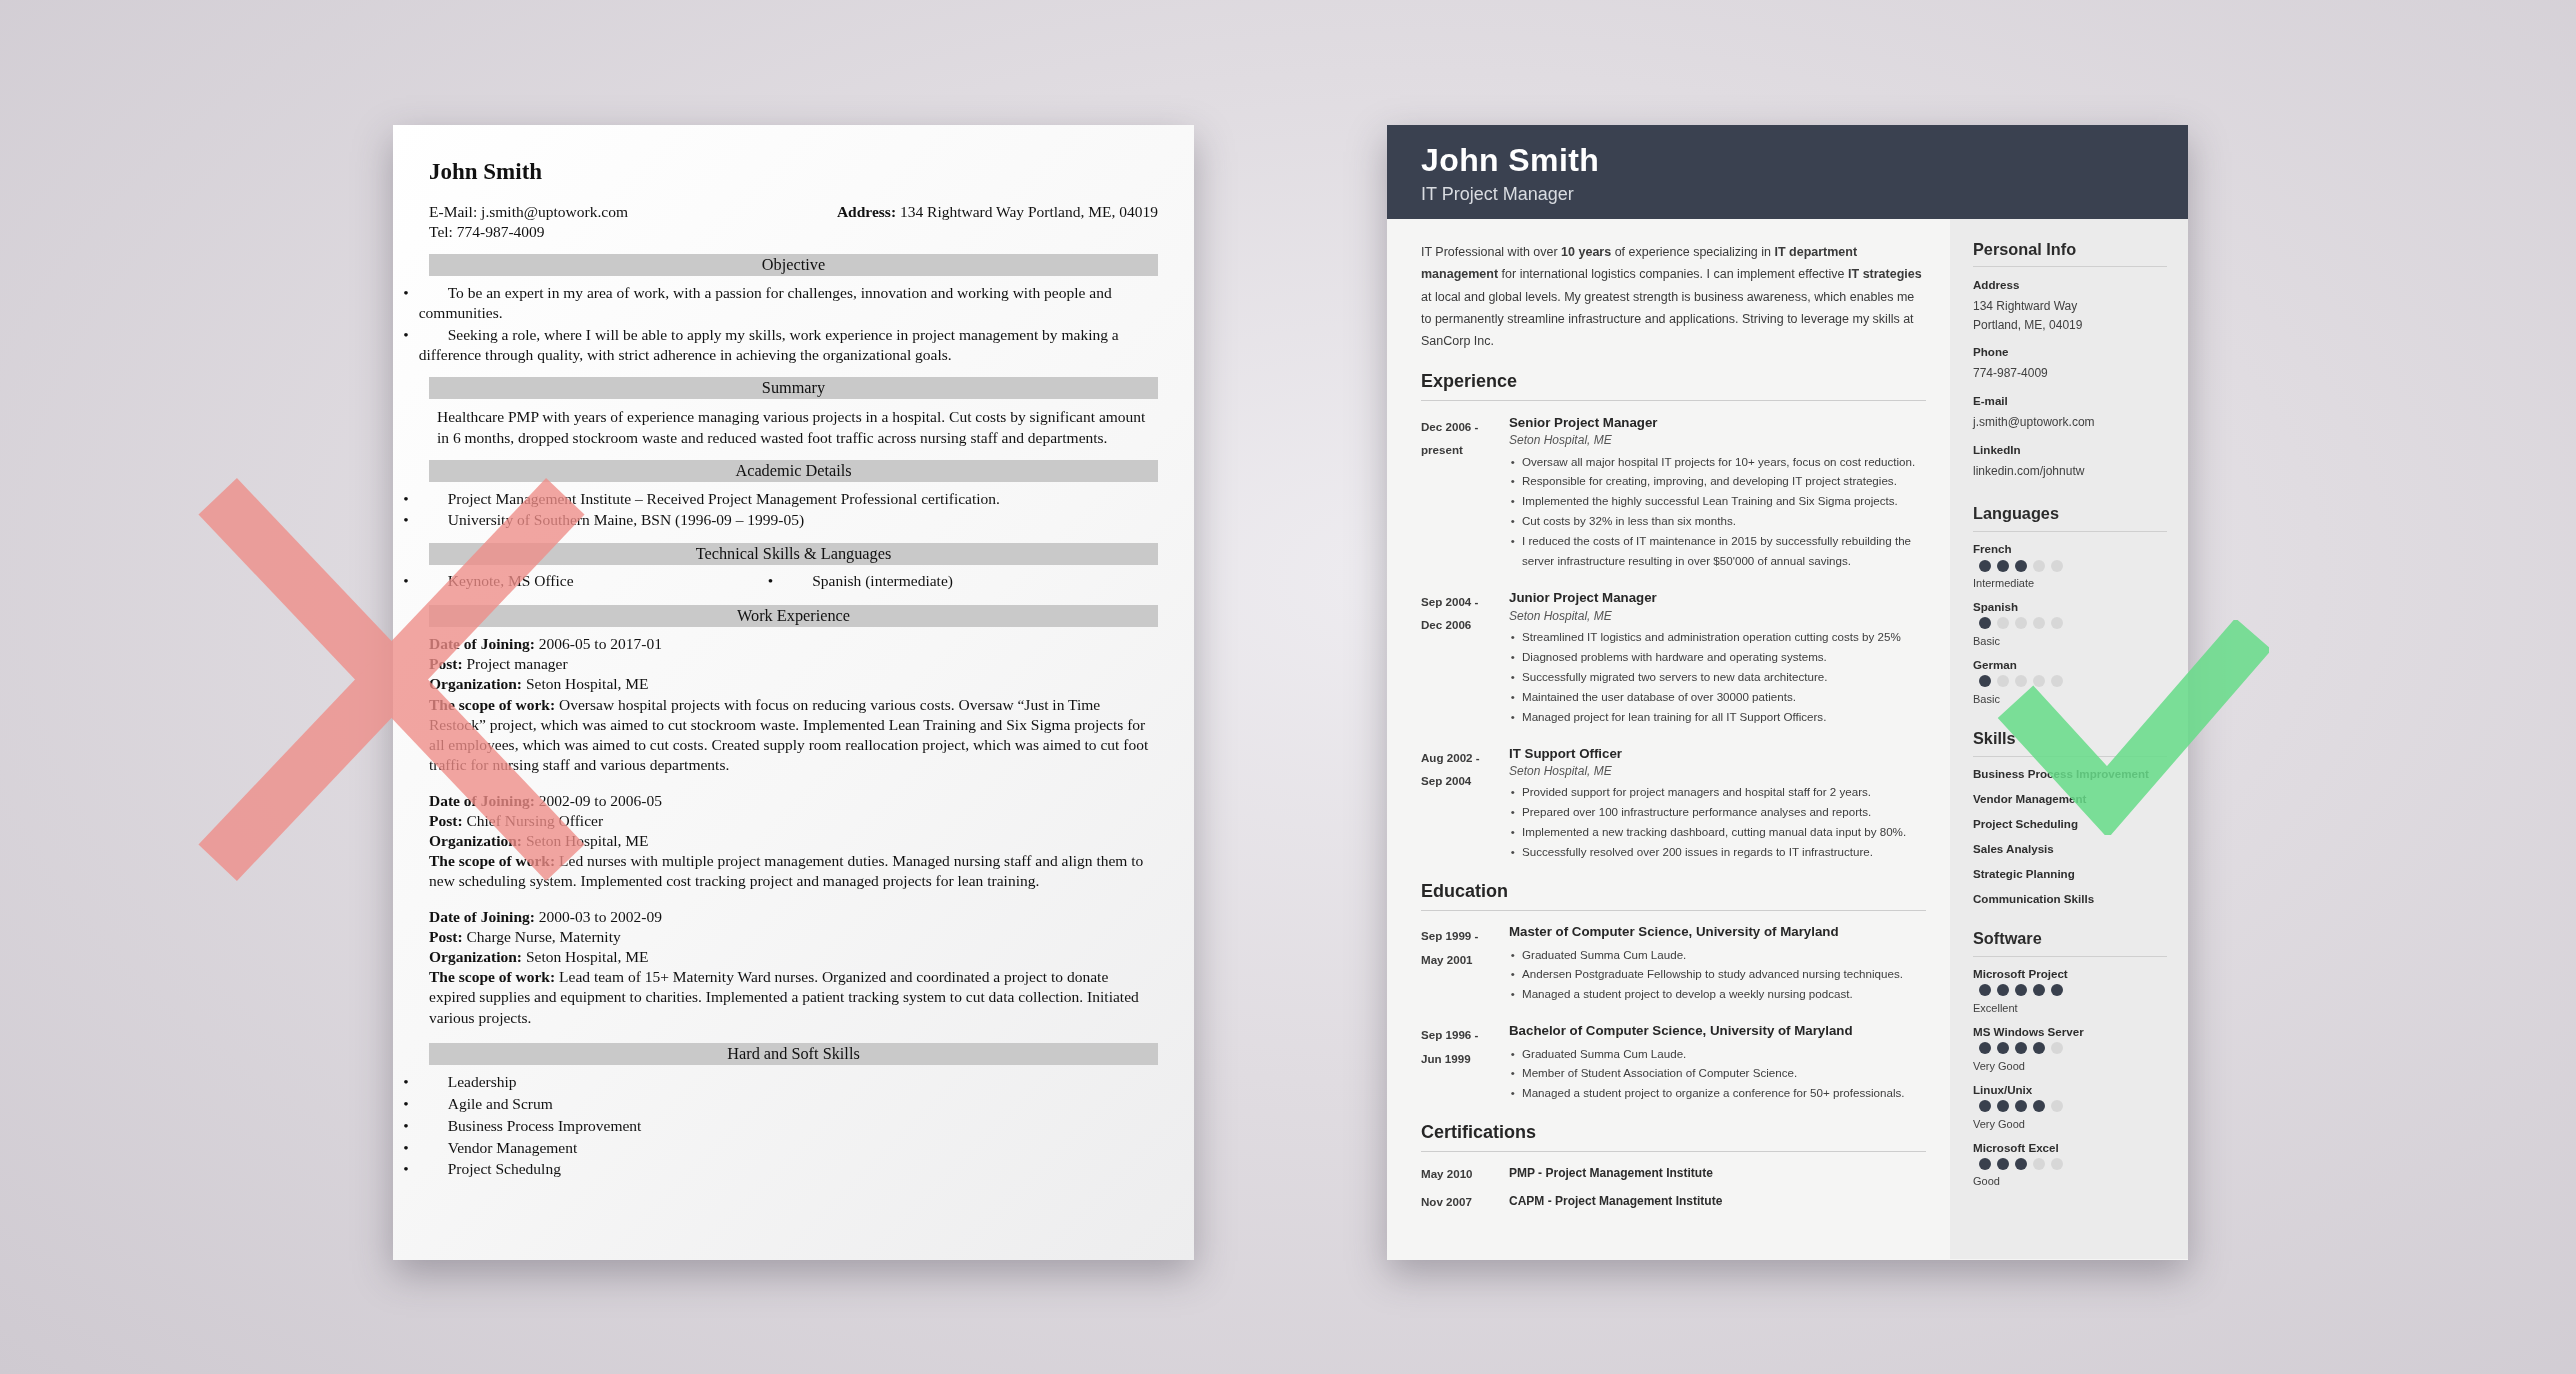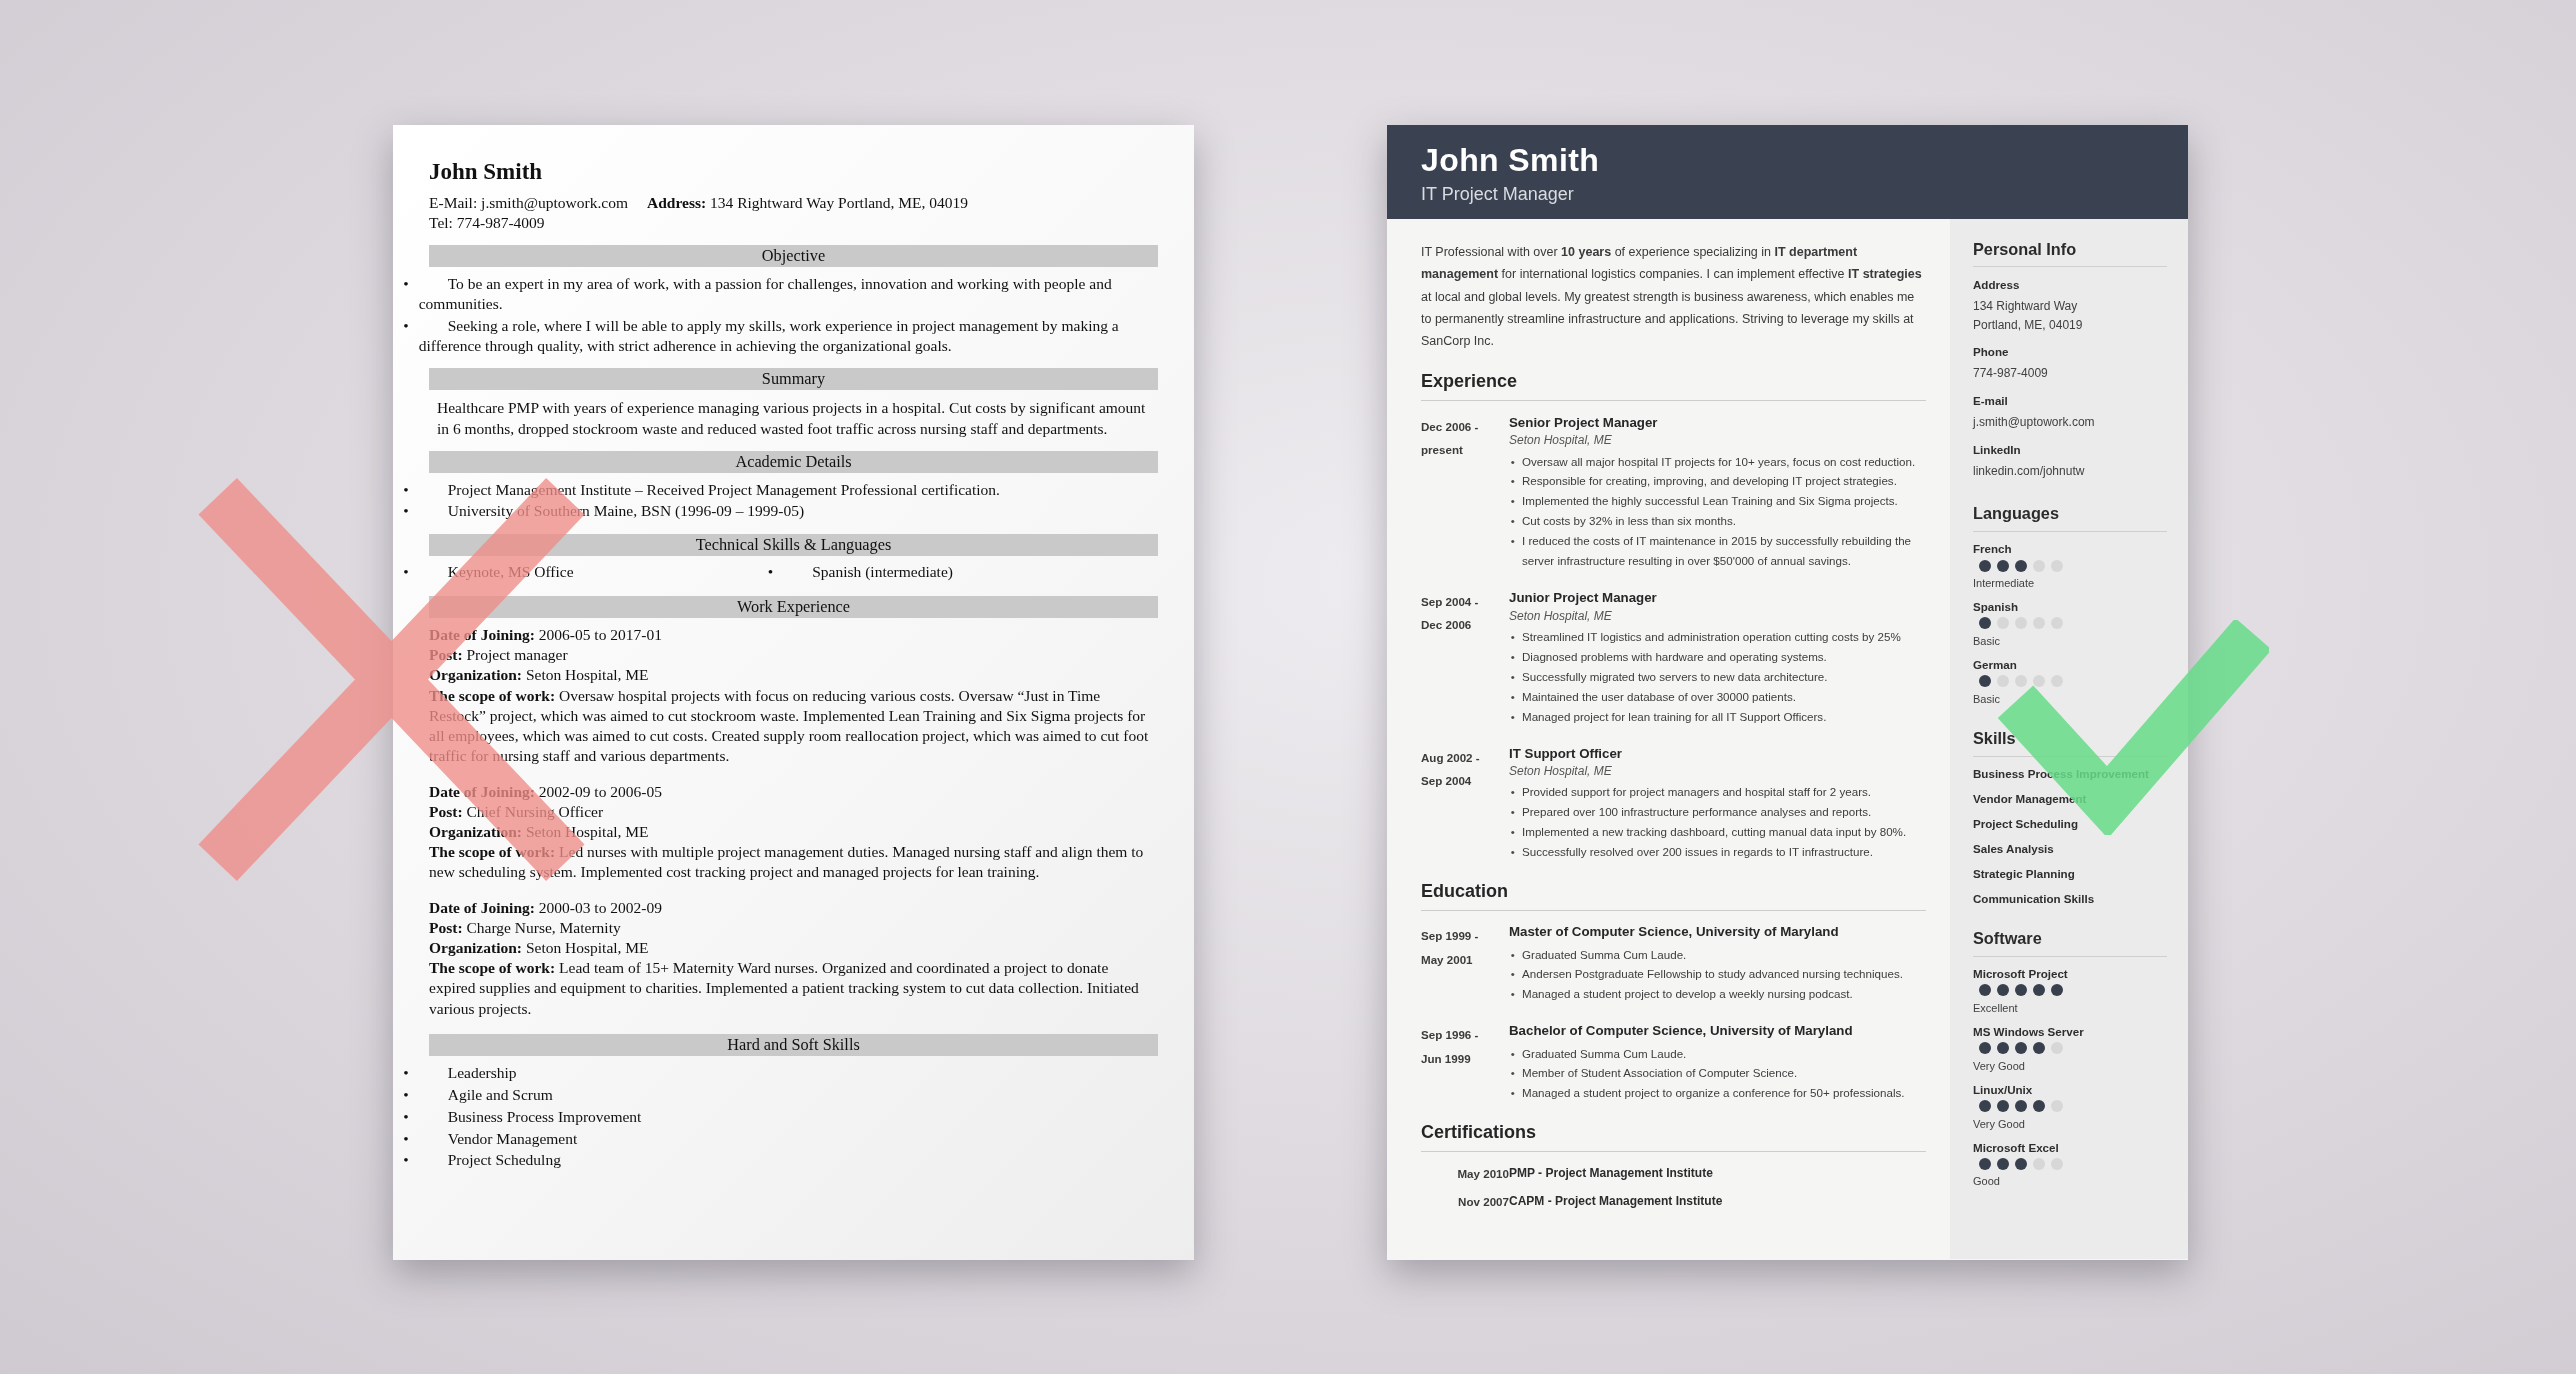--- a/index.html
+++ b/index.html
@@ -12,21 +12,21 @@
 
   
   .paper-left{
     position:absolute;left:393px;top:125px;width:801px;height:1135px;box-sizing:border-box;
     padding:34px 36px;overflow:hidden;
     background:linear-gradient(135deg,#ffffff 0%,#f7f7f7 55%,#ededee 100%);
     box-shadow:0 13.7px 36px rgba(60,55,70,.35);
     font-family:"Liberation Serif", serif;color:#111;
   }
   .lr-name{font-size:23px;font-weight:bold;}
-  .lr-contact{display:flex;align-items:flex-start;font-size:15.5px;margin-top:8px;line-height:1.3;gap:19px;}
+  .lr-contact{display:flex;justify-content:space-between;align-items:flex-start;font-size:15.5px;margin-top:17px;line-height:1.3;gap:19px;}
   .band{background:#c9c9c9;text-align:center;font-weight:normal;font-size:16.3px;height:22px;line-height:22px;margin:12px 0 6.9px;}
   .lr-list{list-style:none;margin:0;padding:0;}
   .lr-list li{position:relative;margin-left:-10.3px;text-indent:29px;font-size:15.5px;line-height:1.3;margin-bottom:1.7px;}
   .lr-list li::before{content:'\2022';position:absolute;left:-15.5px;top:0;text-indent:0;}
   .lr-par{font-size:15.5px;line-height:1.3;margin:8px;}
   .lr-job{margin-bottom:15.5px;font-size:15.5px;line-height:1.3;}
   .b{font-weight:bold;}
   .lr-cols{display:flex;}
   .lr-cols .col{width:50%;}
 
@@ -51,21 +51,21 @@
   .rh{font-size:18px;font-weight:bold;color:#262626;border-bottom:0.9px solid #cdcdcd;padding-bottom:7.7px;margin:19px 0 13.7px;}
   .job{display:flex;margin-bottom:19px;}
   .jdates{width:88px;flex:none;font-size:11.6px;font-weight:bold;color:#3b3b3b;line-height:2.0;}
   .jbody{flex:1;}
   .jrole{font-size:13.3px;font-weight:bold;color:#272727;}
   .jco{font-size:12px;font-style:italic;color:#555;margin:3.4px 0 4.3px;}
   .jb{list-style:none;margin:0;padding:0;}
   .jb li{position:relative;padding-left:13px;font-size:11.6px;line-height:1.72;color:#3d3d3d;}
   .jb li::before{content:'\2022';position:absolute;left:1.7px;color:#4a4a4a;}
   .cert{display:flex;margin-bottom:13px;}
-  .cert .jdates{line-height:1.3;text-align:right;}
+  .cert .jdates{line-height:1.3;}
   .cert-name{font-size:12px;font-weight:bold;color:#2c2c2c;}
 
   .sb-h{font-size:16.3px;font-weight:bold;color:#2b2b2b;border-bottom:0.9px solid #cfcfcf;padding-bottom:7.7px;margin:0 0 10.3px;}
   .sb-gap{margin-top:24px;}
   .sb-label{font-size:11.6px;font-weight:bold;color:#2e2e2e;margin-top:11px;}
   .sb-val{font-size:12px;color:#414141;margin-top:6px;line-height:1.55;}
   .lang{margin-bottom:11px;}
   .lang-name{font-size:11.6px;font-weight:bold;color:#2e2e2e;}
   .rating{text-align:left;margin-top:4.3px;}
   .dots i{display:inline-block;width:12px;height:12px;border-radius:50%;background:#d7d7d7;margin-left:6px;}

